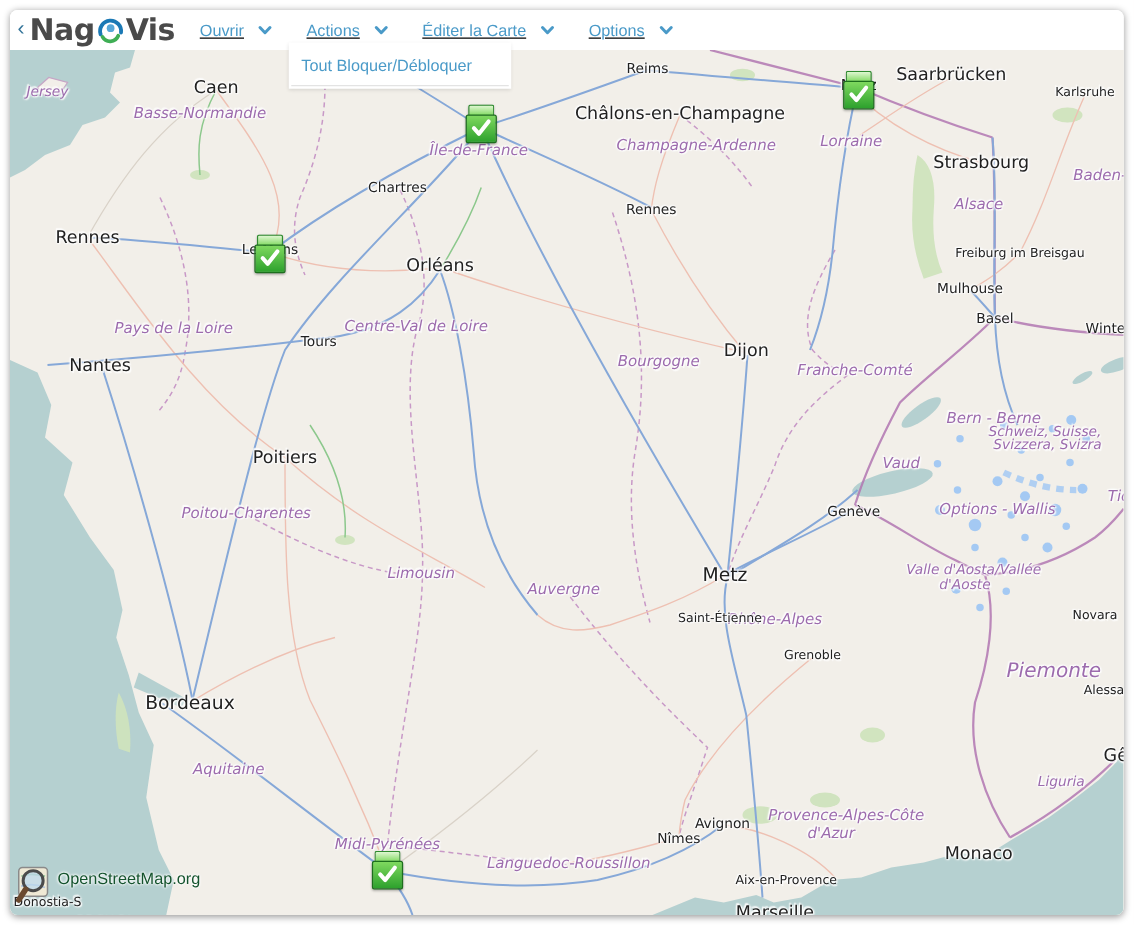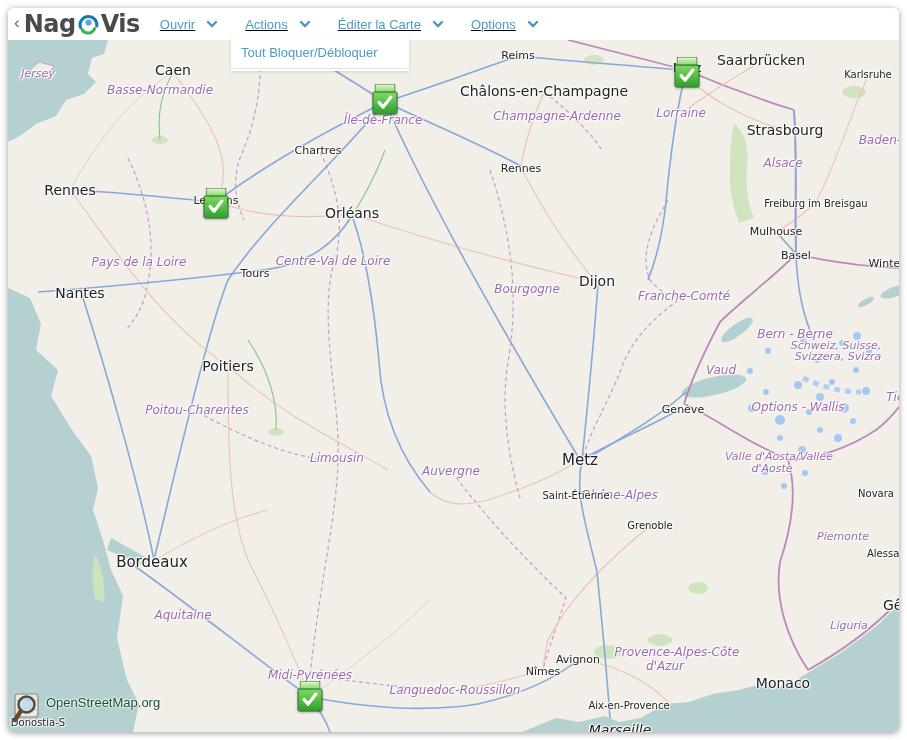--- a/index.html
+++ b/index.html
@@ -242,21 +242,21 @@
         <div class="map-label region" style="left: 830px; top: 316px; font-size: 11px;">Svizzera, Svizra</div>
         <div class="map-label region" style="left: 713px; top: 330px; font-size: 12px;">Vaud</div>
         <div class="map-label region" style="left: 896px; top: 357px; font-size: 12px;">Ticino</div>
         <div class="map-label region" style="left: 790px; top: 367px; font-size: 12px;">Options - Wallis</div>
         <div class="map-label region" style="left: 189px; top: 370px; font-size: 12px;">Poitou-Charentes</div>
         <div class="map-label region" style="left: 329px; top: 418px; font-size: 12px;">Limousin</div>
         <div class="map-label region" style="left: 443px; top: 431px; font-size: 12px;">Auvergne</div>
         <div class="map-label region" style="left: 612px; top: 455px; font-size: 12px;">Rhône-Alpes</div>
         <div class="map-label region" style="left: 771px; top: 416px; font-size: 11px;">Valle d'Aosta/Vallée</div>
         <div class="map-label region" style="left: 764px; top: 428px; font-size: 11px;">d'Aoste</div>
-        <div class="map-label region" style="left: 815px; top: 496px; font-size: 11px; padding-left: 40px;">Piemonte</div>
+        <div class="map-label region" style="left: 815px; top: 496px; font-size: 16px; padding-left: 40px;">Piemonte</div>
         <div class="map-label region" style="left: 175px; top: 575px; font-size: 12px;">Aquitaine</div>
         <div class="map-label region" style="left: 302px; top: 635px; font-size: 12px;">Midi-Pyrénées</div>
         <div class="map-label region" style="left: 447px; top: 650px; font-size: 12px;">Languedoc-Roussillon</div>
         <div class="map-label region" style="left: 669px; top: 612px; font-size: 12px;">Provence-Alpes-Côte</div>
         <div class="map-label region" style="left: 657px; top: 626px; font-size: 12px;">d'Azur</div>
         <div class="map-label region" style="left: 841px; top: 585px; font-size: 11px;">Liguria</div>
         <div class="map-label city" style="left: 165px; top: 30px; font-size: 14px;">Caen</div>
         <div class="map-label city" style="left: 510px; top: 15px; font-size: 11px;">Reims</div>
         <div class="map-label city" style="left: 753px; top: 20px; font-size: 14px;">Saarbrücken</div>
         <div class="map-label city" style="left: 536px; top: 51px; font-size: 14px;">Châlons-en-Champagne</div>
@@ -281,21 +281,21 @@
         <div class="map-label city" style="left: 568px; top: 455px; font-size: 10px;">Saint-Étienne</div>
         <div class="map-label city" style="left: 642px; top: 485px; font-size: 10px;">Grenoble</div>
         <div class="map-label city" style="left: 868px; top: 453px; font-size: 10px;">Novara</div>
         <div class="map-label city" style="left: 888px; top: 513px; font-size: 10px;">Alessandria</div>
         <div class="map-label city" style="left: 144px; top: 522px; font-size: 15px;">Bordeaux</div>
         <div class="map-label city" style="left: 897px; top: 565px; font-size: 14px;">Gênes</div>
         <div class="map-label city" style="left: 570px; top: 619px; font-size: 11px;">Avignon</div>
         <div class="map-label city" style="left: 535px; top: 631px; font-size: 11px;">Nîmes</div>
         <div class="map-label city" style="left: 621px; top: 665px; font-size: 10px;">Aix-en-Provence</div>
         <div class="map-label city" style="left: 775px; top: 643px; font-size: 14px;">Monaco</div>
-        <div class="map-label city" style="left: 612px; top: 690px; font-size: 14px; font-style: italic;">Marseille</div>
+        <div class="map-label city" style="left: 612px; top: 690px; font-size: 14px;">Marseille</div>
         <div class="map-label city" style="left: 30px; top: 682px; font-size: 10px;">Donostia-S</div>
       </div>
     <div class="map-markers" id="map-markers">
         <div class="marker" style="left: 377px; top: 60px;">
           <div class="m-top"></div>
           <div class="m-face">
             <svg viewBox="0 0 23 21" width="21" height="19">
               <polyline points="5,10 9.5,15 18,4" fill="none" stroke="#ffffff" stroke-width="3.6" stroke-linecap="round" stroke-linejoin="round"></polyline>
             </svg>
           </div>

